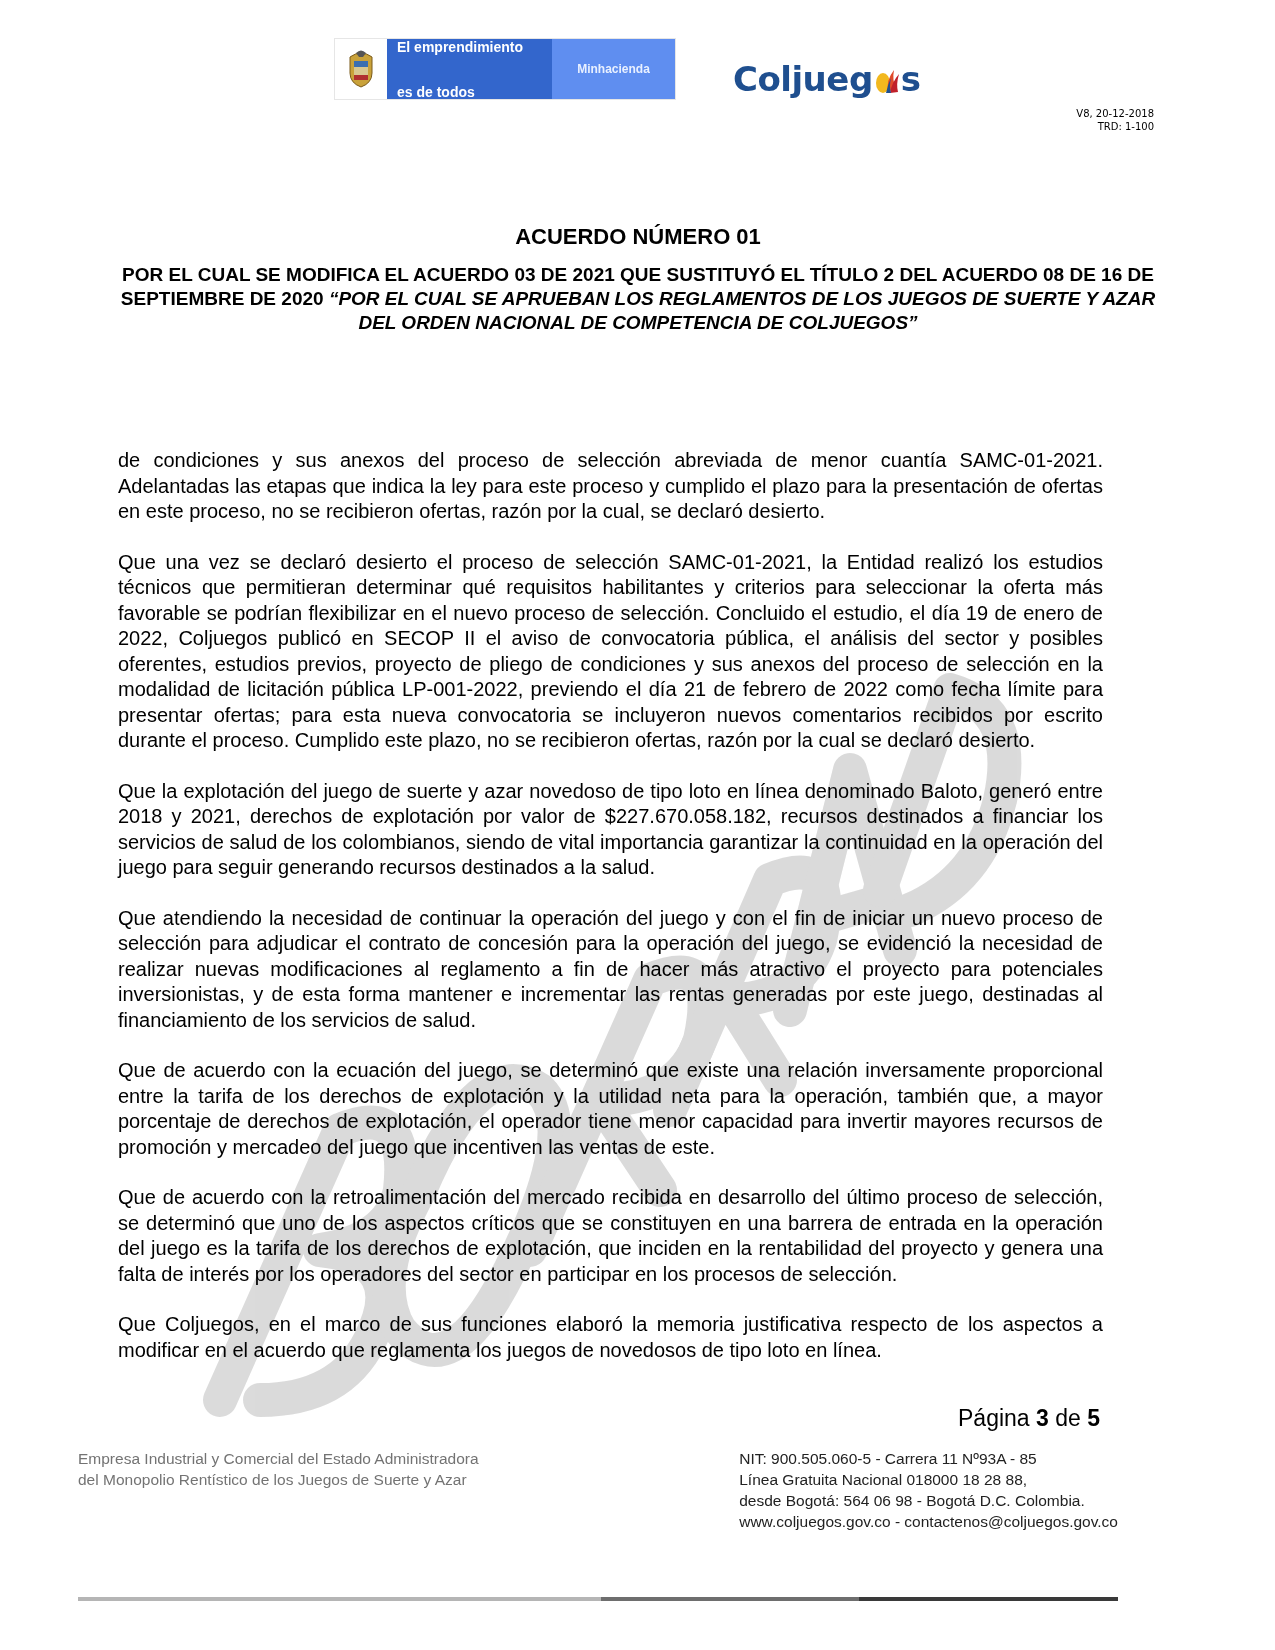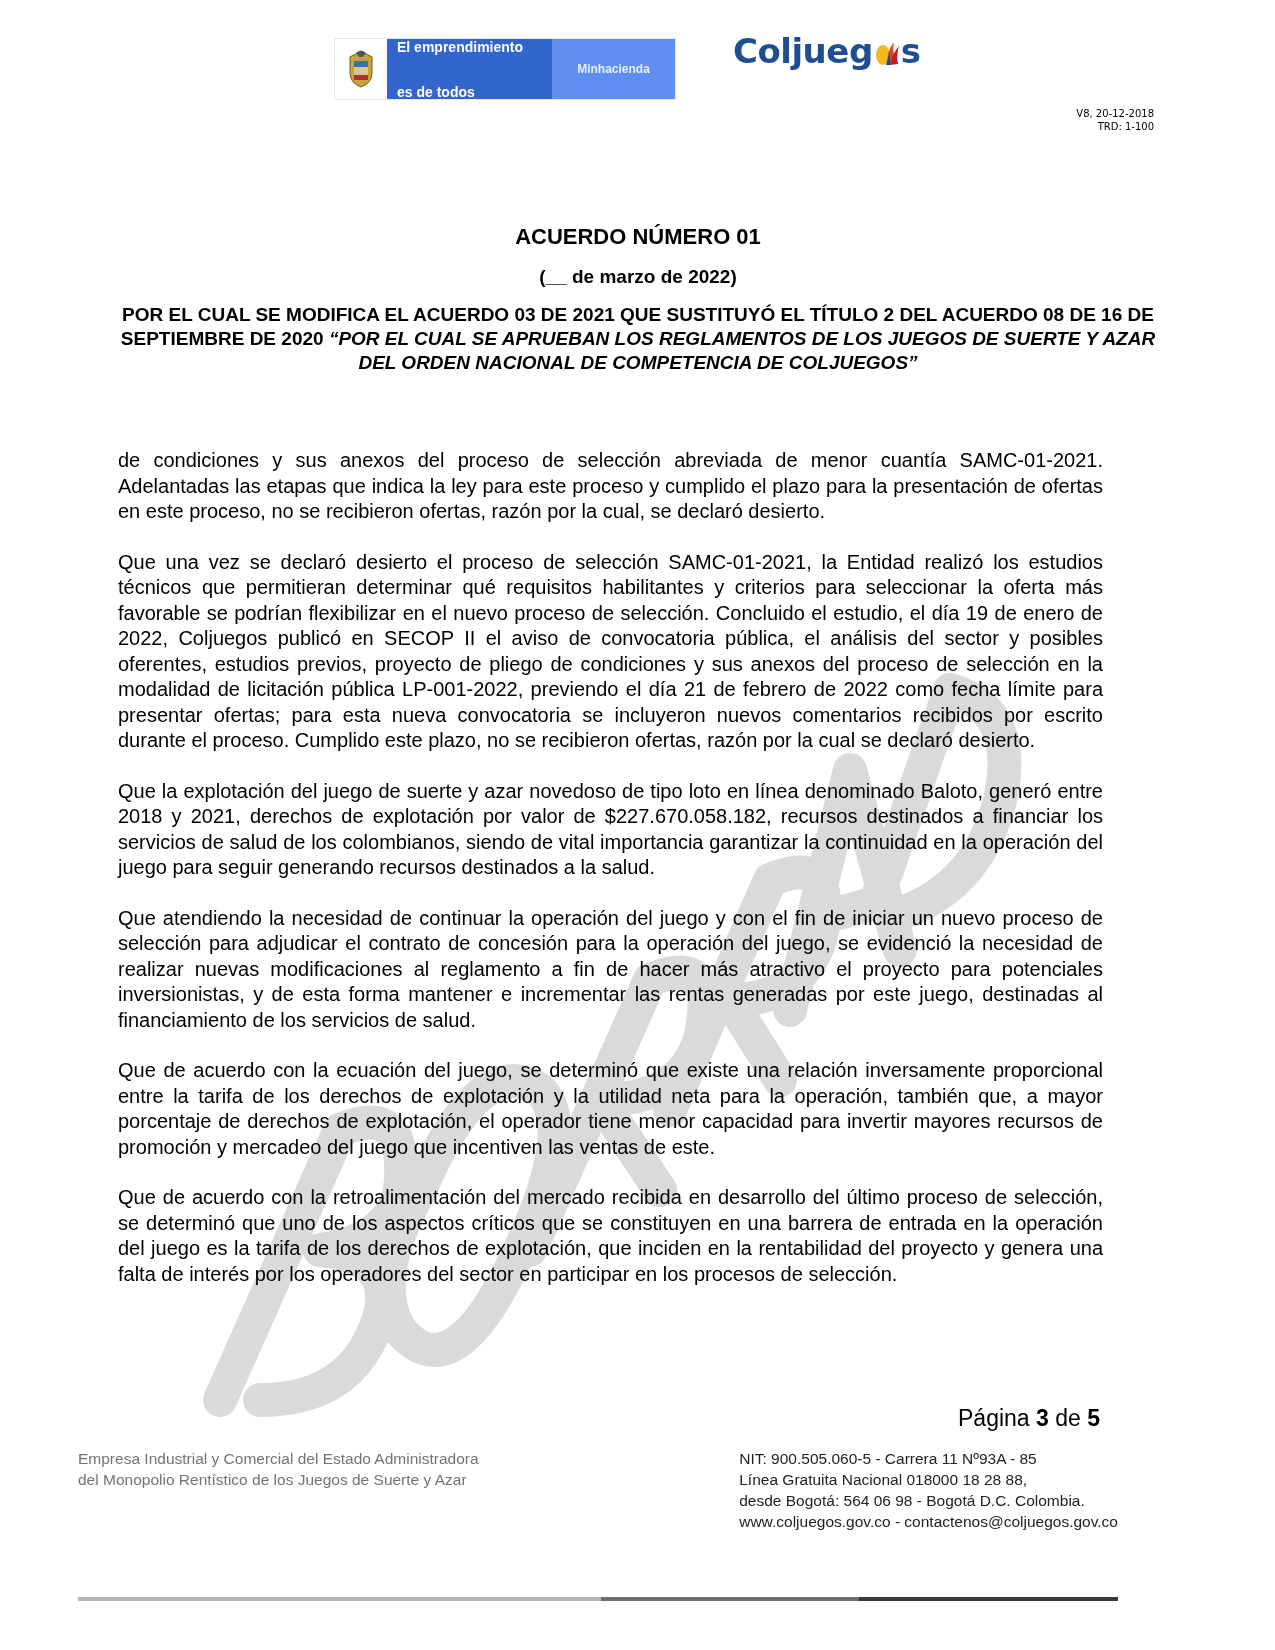--- a/index.html
+++ b/index.html
@@ -3,21 +3,21 @@
 <meta charset="utf-8">
 <style>
   html, body { margin: 0; padding: 0; background: #ffffff; }
   body { width: 1275px; height: 1650px; position: relative; overflow: hidden; font-family: "Liberation Sans", sans-serif; color: #000; }
 
   
   .gov-banner { position: absolute; left: 334px; top: 38px; width: 340px; height: 60px; display: flex; border: 1px solid #e6e6e6; background: #fff; }
   .gov-crest { width: 52px; height: 60px; display: flex; align-items: center; justify-content: center; background: #fff; }
   .gov-emp { width: 155px; background: #3366cc; color: #fff; font-weight: bold; font-size: 14px; line-height: 14px; display: flex; flex-direction: column; justify-content: center; padding-left: 10px; gap: 31px; }
   .gov-min { flex: 1; background: #5f8ef0; color: #e8f0ff; font-weight: bold; font-size: 12px; display: flex; align-items: center; justify-content: center; }
-  .coljuegos-logo { position: absolute; left: 733px; top: 29px; height: 44px; display: flex; align-items: center; font-family: "DejaVu Sans", sans-serif; font-weight: bold; font-size: 34px; color: #1f4f8f; letter-spacing: -0.5px; }
+  .coljuegos-logo { position: absolute; left: 733px; top: 57px; height: 44px; display: flex; align-items: center; font-family: "DejaVu Sans", sans-serif; font-weight: bold; font-size: 34px; color: #1f4f8f; letter-spacing: -0.5px; }
   .coljuegos-logo .flame { display: inline-block; width: 26px; height: 30px; margin: 0 1px; }
 
   .version { position: absolute; right: 121px; top: 107px; text-align: right; font-family: "DejaVu Sans", sans-serif; font-size: 10px; line-height: 13px; color: #000; }
 
   
   .title-block { position: absolute; left: 118px; top: 225px; width: 1040px; text-align: center; font-weight: bold; }
   .title-num { font-size: 22px; line-height: 24px; margin: 0; }
   .title-date { font-size: 19px; line-height: 24px; margin-top: 16px; }
   .title-main { font-size: 19px; line-height: 24px; margin-top: 14px; }
   .title-main i { font-style: italic; }
@@ -73,21 +73,20 @@
   <span>s</span>
 </div>
 
 <div class="version">
   <div>V8, 20-12-2018</div>
   <div>TRD: 1-100</div>
 </div>
 
 <div class="title-block">
   <div class="title-num">ACUERDO NÚMERO 01</div>
-  <div class="title-date">(__ de marzo de 2022)</div>
   <div class="title-main">
     <span>POR EL CUAL SE MODIFICA EL ACUERDO 03 DE 2021 QUE SUSTITUYÓ EL TÍTULO 2 DEL ACUERDO 08 DE 16 DE SEPTIEMBRE DE 2020 </span><i>“POR EL CUAL SE APRUEBAN LOS REGLAMENTOS DE LOS JUEGOS DE SUERTE Y AZAR DEL ORDEN NACIONAL DE COMPETENCIA DE COLJUEGOS”</i>
   </div>
 </div>
 
 <svg class="watermark" viewBox="0 0 880 800">
   <g fill="none" stroke="#d9d9d9" stroke-width="34" stroke-linecap="round" stroke-linejoin="round" opacity="0.95">
 
     <path d="M70 770 L190 500 M190 500 Q260 470 250 560 Q240 610 170 620 Q260 630 220 710 Q190 770 110 770"></path>
 
@@ -103,20 +102,21 @@
   </g>
 </svg>
 
 <div class="body-text">
   <p>de condiciones y sus anexos del proceso de selección abreviada de menor cuantía SAMC-01-2021. Adelantadas las etapas que indica la ley para este proceso y cumplido el plazo para la presentación de ofertas en este proceso, no se recibieron ofertas, razón por la cual, se declaró desierto.</p>
   <p>Que una vez se declaró desierto el proceso de selección SAMC-01-2021, la Entidad realizó los estudios técnicos que permitieran determinar qué requisitos habilitantes y criterios para seleccionar la oferta más favorable se podrían flexibilizar en el nuevo proceso de selección. Concluido el estudio, el día 19 de enero de 2022, Coljuegos publicó en SECOP II el aviso de convocatoria pública, el análisis del sector y posibles oferentes, estudios previos, proyecto de pliego de condiciones y sus anexos del proceso de selección en la modalidad de licitación pública LP-001-2022, previendo el día 21 de febrero de 2022 como fecha límite para presentar ofertas; para esta nueva convocatoria se incluyeron nuevos comentarios recibidos por escrito durante el proceso. Cumplido este plazo, no se recibieron ofertas, razón por la cual se declaró desierto.</p>
   <p>Que la explotación del juego de suerte y azar novedoso de tipo loto en línea denominado Baloto, generó entre 2018 y 2021, derechos de explotación por valor de $227.670.058.182, recursos destinados a financiar los servicios de salud de los colombianos, siendo de vital importancia garantizar la continuidad en la operación del juego para seguir generando recursos destinados a la salud.</p>
   <p>Que atendiendo la necesidad de continuar la operación del juego y con el fin de iniciar un nuevo proceso de selección para adjudicar el contrato de concesión para la operación del juego, se evidenció la necesidad de realizar nuevas modificaciones al reglamento a fin de hacer más atractivo el proyecto para potenciales inversionistas, y de esta forma mantener e incrementar las rentas generadas por este juego, destinadas al financiamiento de los servicios de salud.</p>
   <p>Que de acuerdo con la ecuación del juego, se determinó que existe una relación inversamente proporcional entre la tarifa de los derechos de explotación y la utilidad neta para la operación, también que, a mayor porcentaje de derechos de explotación, el operador tiene menor capacidad para invertir mayores recursos de promoción y mercadeo del juego que incentiven las ventas de este.</p>
   <p>Que de acuerdo con la retroalimentación del mercado recibida en desarrollo del último proceso de selección, se determinó que uno de los aspectos críticos que se constituyen en una barrera de entrada en la operación del juego es la tarifa de los derechos de explotación, que inciden en la rentabilidad del proyecto y genera una falta de interés por los operadores del sector en participar en los procesos de selección.</p>
+  <p>Que Coljuegos, en el marco de sus funciones elaboró la memoria justificativa respecto de los aspectos a modificar en el acuerdo que reglamenta los juegos de novedosos de tipo loto en línea.</p>
 </div>
 
 <div class="page-num">
   <span>Página</span>
   <b>3</b>
   <span>de</span>
   <b>5</b>
 </div>
 
 <div class="footer-left">

